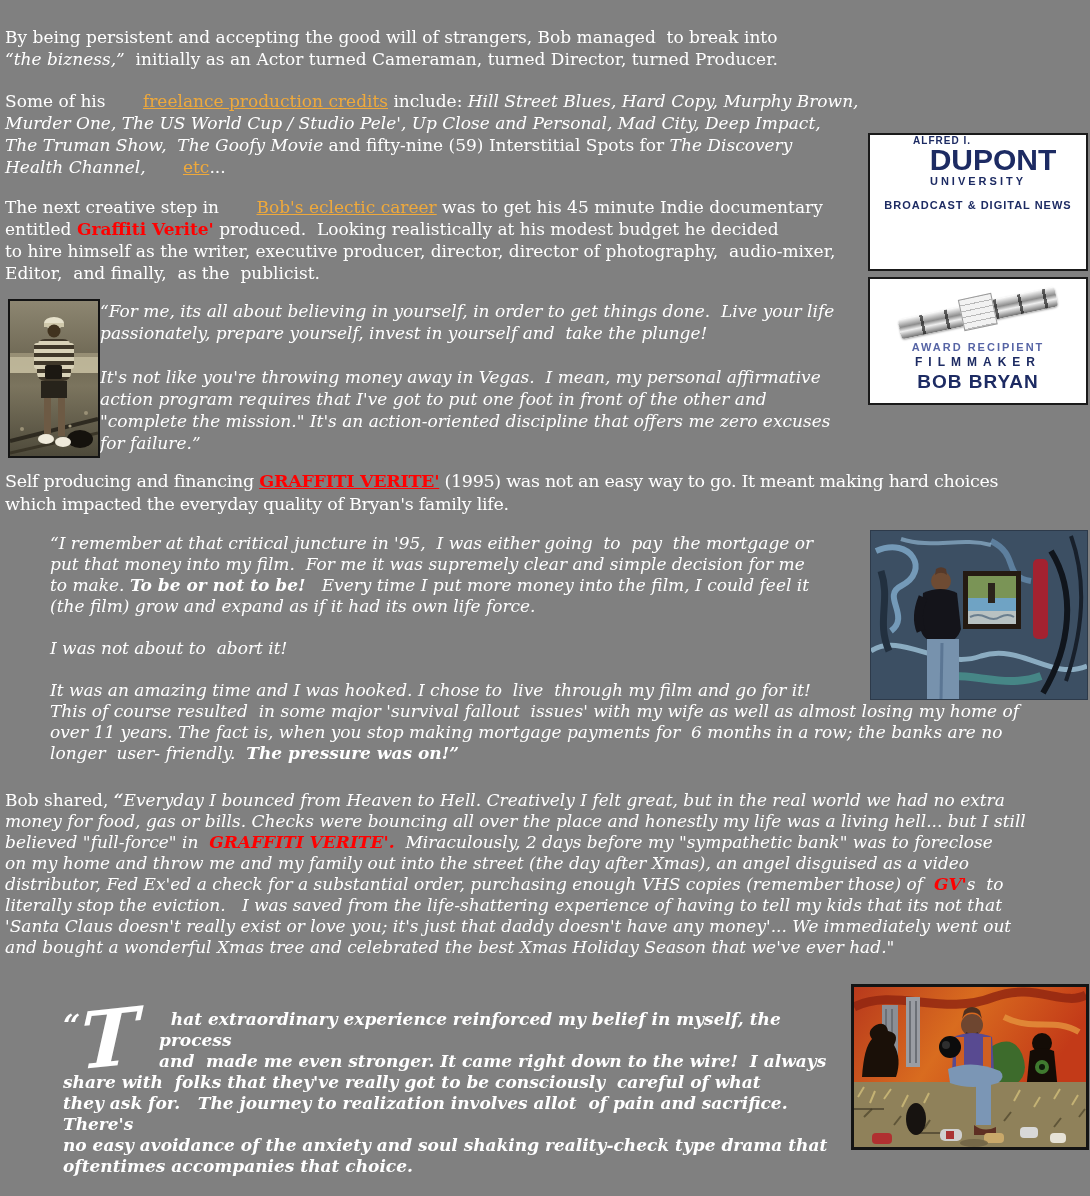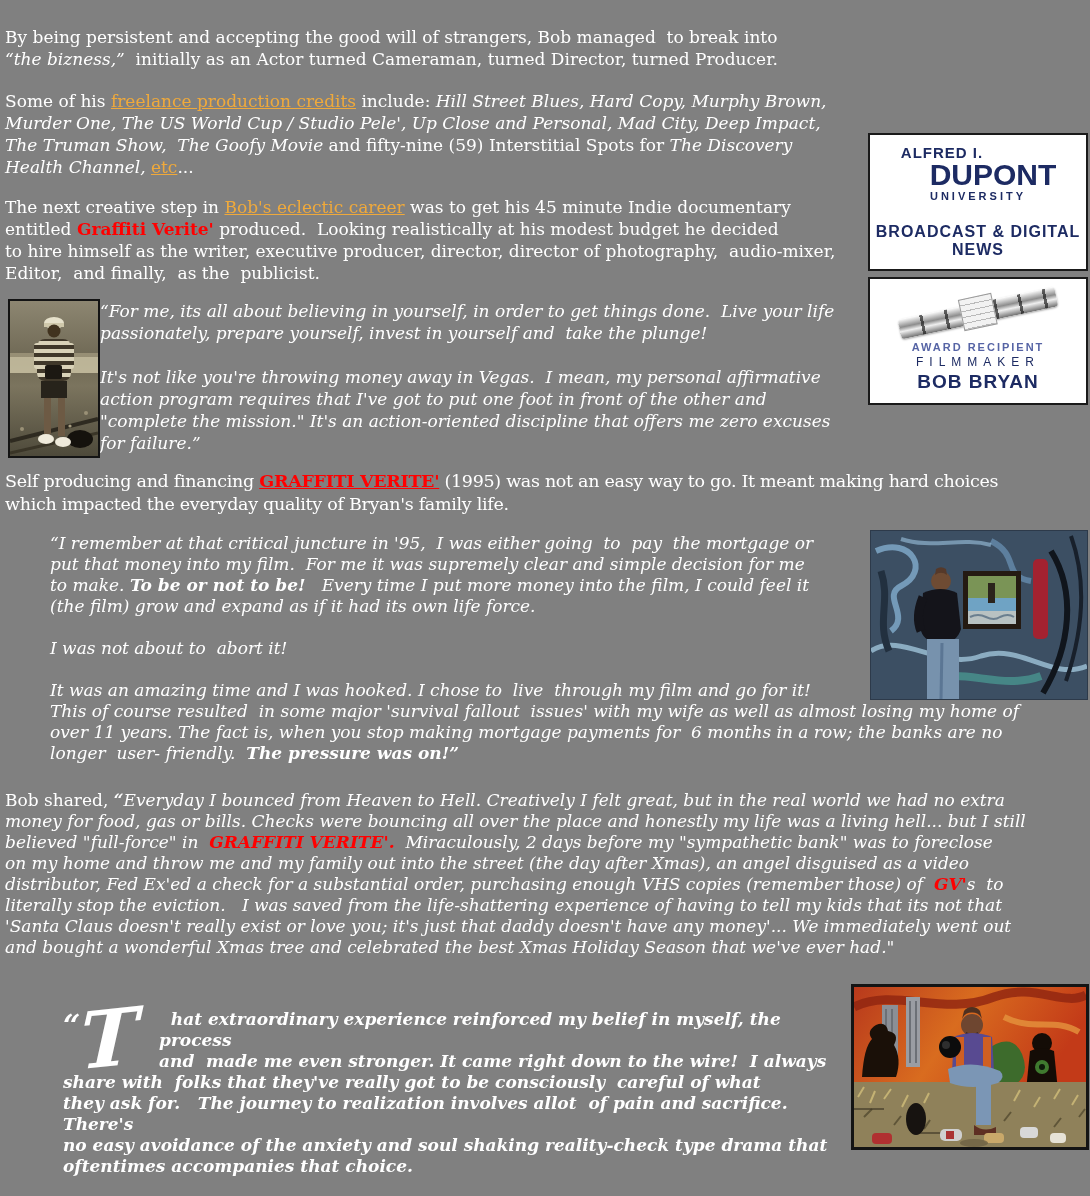--- a/index.html
+++ b/index.html
@@ -8,47 +8,47 @@
     background:#808080;overflow:hidden;
     font-family:"DejaVu Serif", serif;color:#ffffff;
   }
   .txt{position:absolute;white-space:pre-wrap;font-size:17px;line-height:22px;}
   .t-top{font-size:17px;line-height:22px;}
   .t-low{font-size:17px;line-height:21px;font-style:italic;}
   .t-low-up{font-size:17.5px;line-height:23px;font-style:normal;letter-spacing:-0.3px;}
   .i{font-style:italic;}
   .b{font-weight:bold;}
   .up{font-style:normal;}
-  .link{color:#efa93b;text-decoration:underline;cursor:pointer;}
+  .link{color:#efa93b;text-decoration:underline;cursor:pointer;margin-left:32px;}
   .red{color:#ff0000;font-weight:bold;}
   .redlink{color:#ff0000;font-weight:bold;text-decoration:underline;cursor:pointer;}
 
   
   .awardbox{position:absolute;background:#ffffff;border:2px solid #1a1a1a;
     font-family:"Liberation Sans", sans-serif;color:#1d2b63;text-align:center;}
   #dupont-box{left:868px;top:133px;width:216px;height:134px;}
-  #dupont-box .l1{font-size:15px;font-weight:bold;letter-spacing:1px;margin-top:9px;margin-right:72px;}
+  #dupont-box .l1{font-size:10px;font-weight:bold;letter-spacing:1px;margin-right:72px;}
   #dupont-box .l2{font-size:30px;font-weight:bold;line-height:28px;letter-spacing:0px;margin-left:30px;}
   #dupont-box .l3{font-size:32px;font-weight:bold;line-height:30px;letter-spacing:1px;}
   #dupont-box .l4{font-size:11px;font-weight:bold;letter-spacing:3px;line-height:12px;margin-top:1px;}
   #dupont-box .l5{font-size:30px;font-weight:bold;line-height:29px;letter-spacing:3px;}
-  #dupont-box .l6{font-size:16px;font-weight:bold;letter-spacing:1px;margin-top:21px;}
+  #dupont-box .l6{font-size:11px;font-weight:bold;letter-spacing:1px;margin-top:12px;}
 
   #filmmaker-box{left:868px;top:277px;width:216px;height:124px;}
   #baton{position:absolute;left:28px;top:24px;width:160px;height:20px;
     transform:rotate(-12deg);border-radius:4px;
     background:
       repeating-linear-gradient(90deg, rgba(0,0,0,0) 0 22px, rgba(20,20,20,.65) 22px 25px),
       linear-gradient(180deg,#fdfdfd 0%,#8d8d8d 40%,#efefef 62%,#6f6f6f 100%);
     box-shadow:0 1px 2px rgba(0,0,0,.35);}
   #baton-label{position:absolute;left:63px;top:-7px;width:32px;height:30px;background:#f2f2f2;
     border:1px solid #9a9a9a;
     background-image:repeating-linear-gradient(180deg,#f2f2f2 0 5px,#b9b9b9 5px 6px);}
   #filmmaker-box .a1{position:absolute;left:0;right:0;top:62px;font-size:11px;letter-spacing:2px;color:#5664a5;font-weight:bold;}
-  #filmmaker-box .a2{position:absolute;left:0;right:0;top:76px;font-size:12px;font-weight:normal;letter-spacing:6px;color:#1d2b63;}
+  #filmmaker-box .a2{position:absolute;left:0;right:0;top:76px;font-size:12px;font-weight:bold;letter-spacing:6px;color:#1d2b63;}
   #filmmaker-box .a3{position:absolute;left:0;right:0;top:92px;font-size:19px;font-weight:bold;letter-spacing:1px;color:#1d2b63;}
 
   
   .photo{position:absolute;}
   #photo-rail{left:8px;top:299px;width:88px;height:155px;border:2px solid #141414;}
   #photo-graffiti{left:870px;top:530px;width:216px;height:168px;border:1px solid #2d3a4a;}
   #photo-mural{left:851px;top:984px;width:232px;height:160px;border:3px solid #141414;}
   .photo svg{display:block;}
 
   

